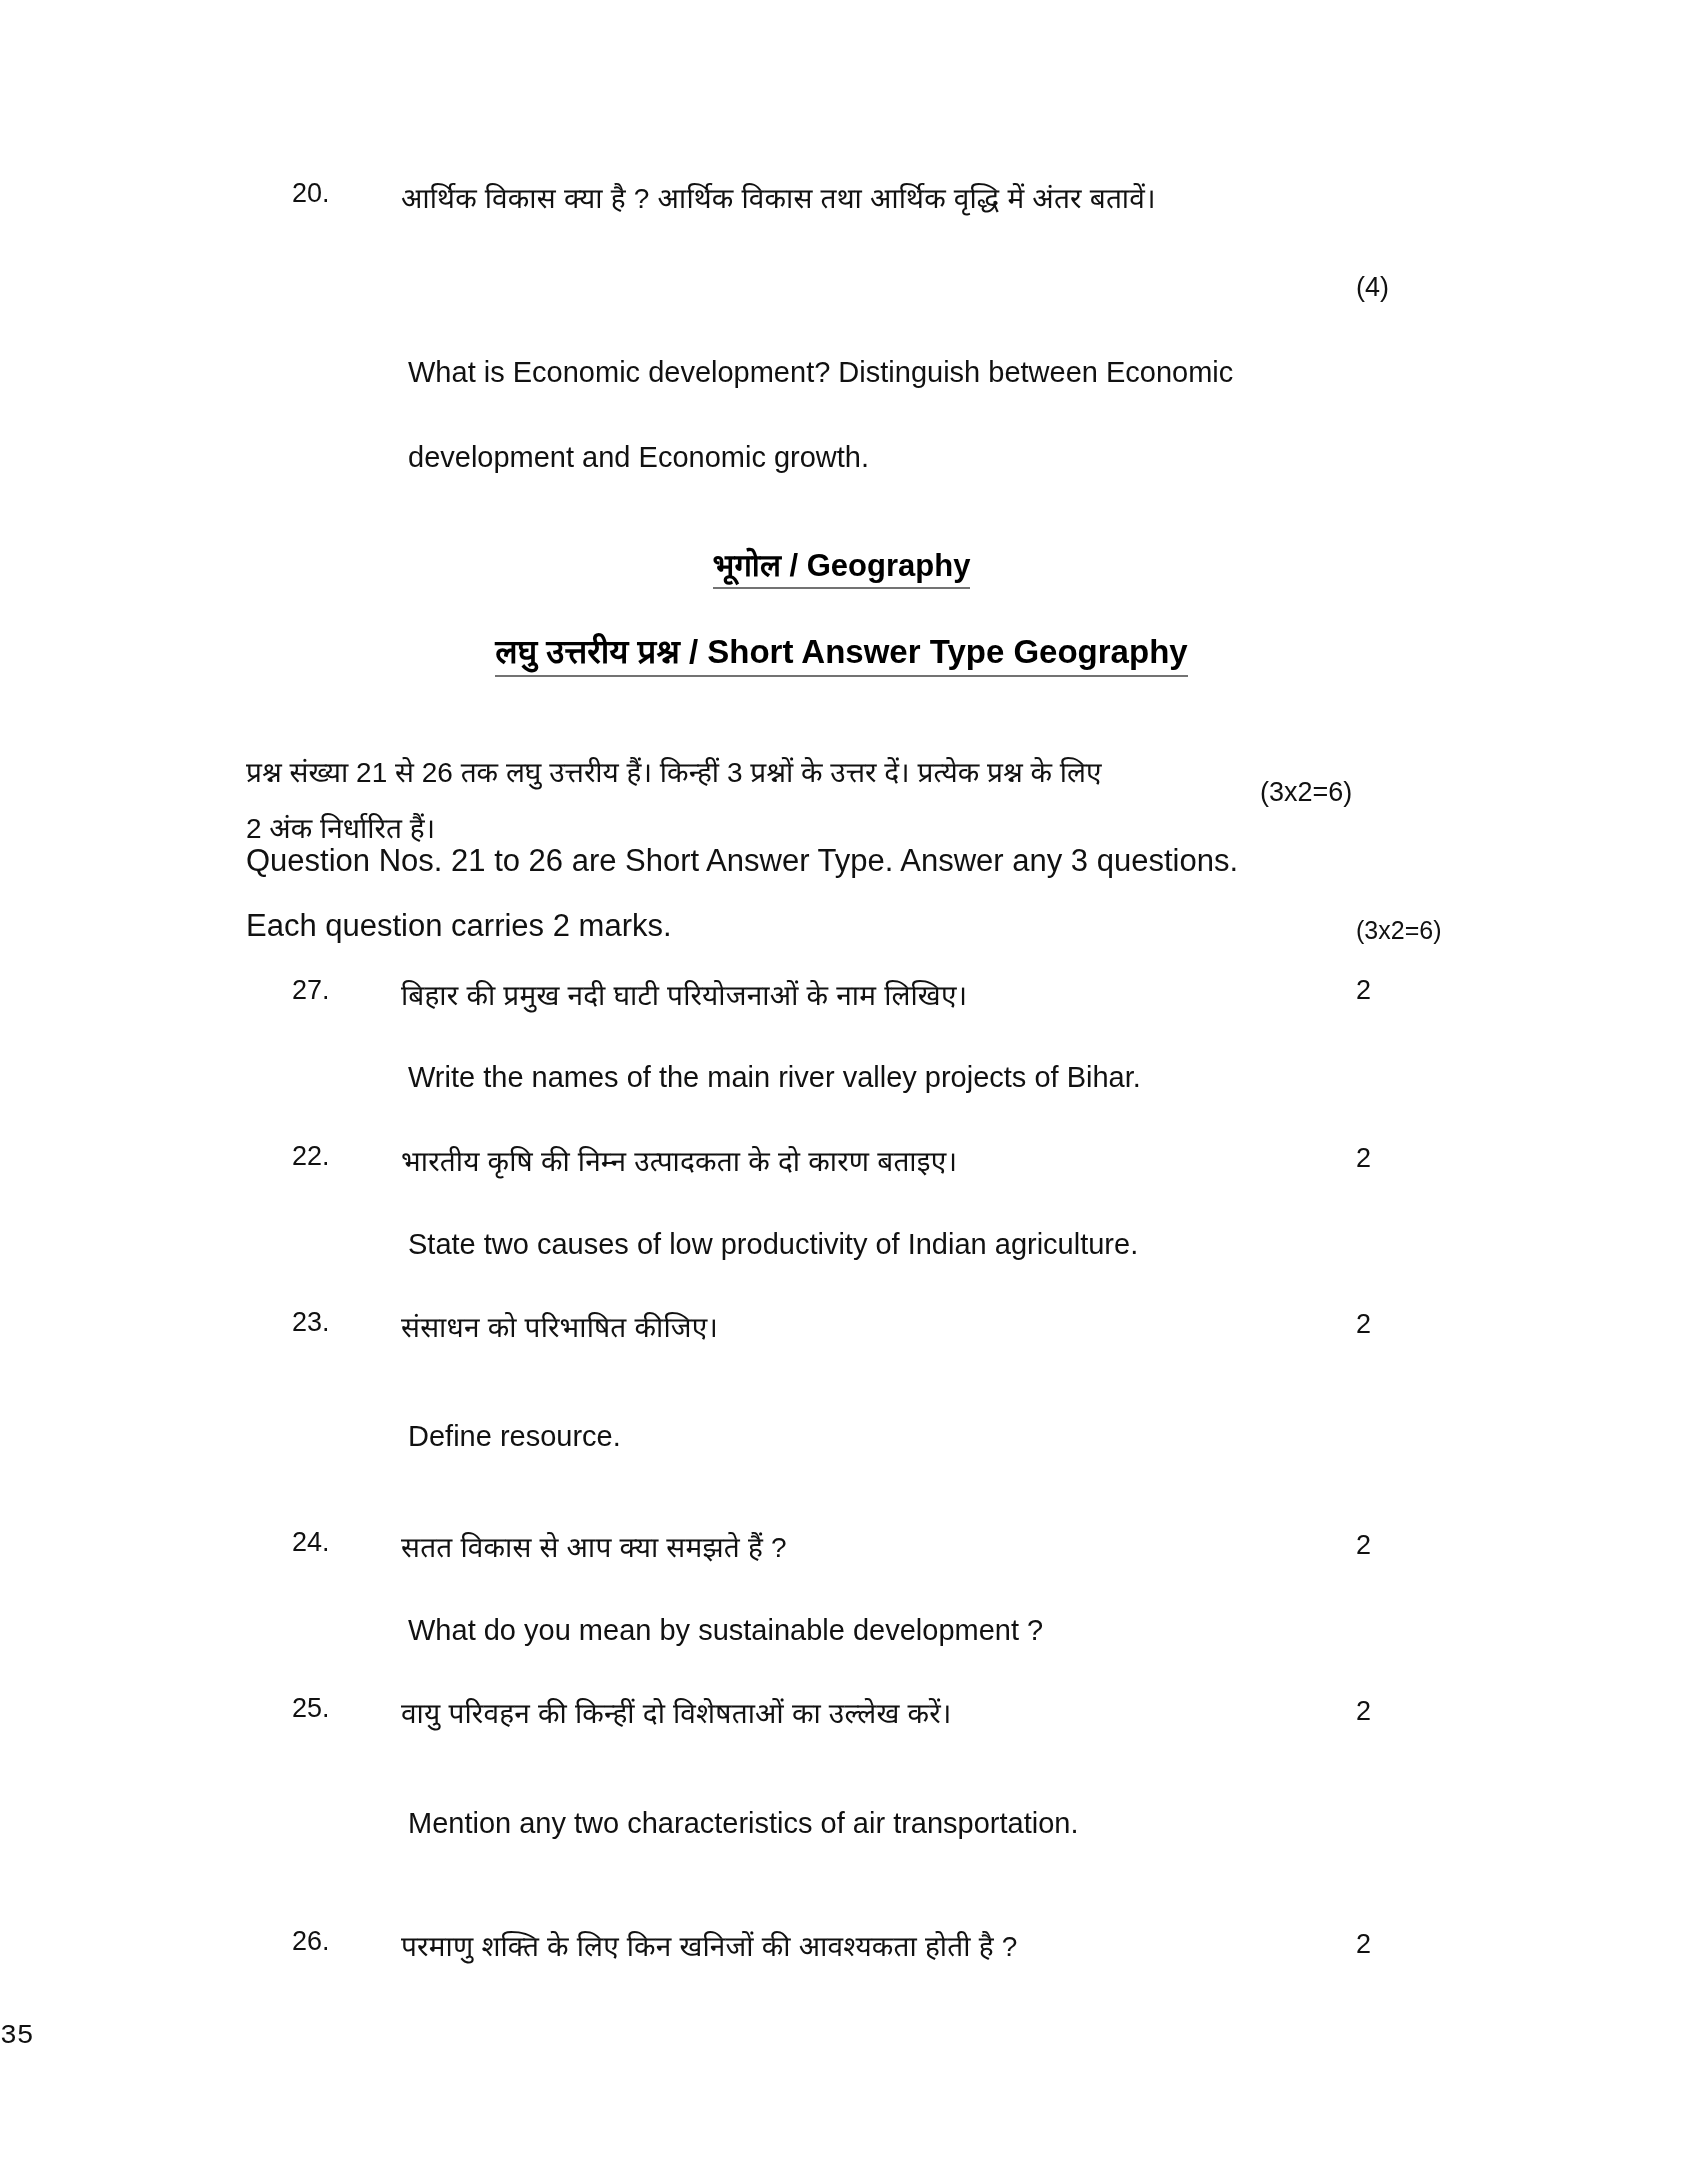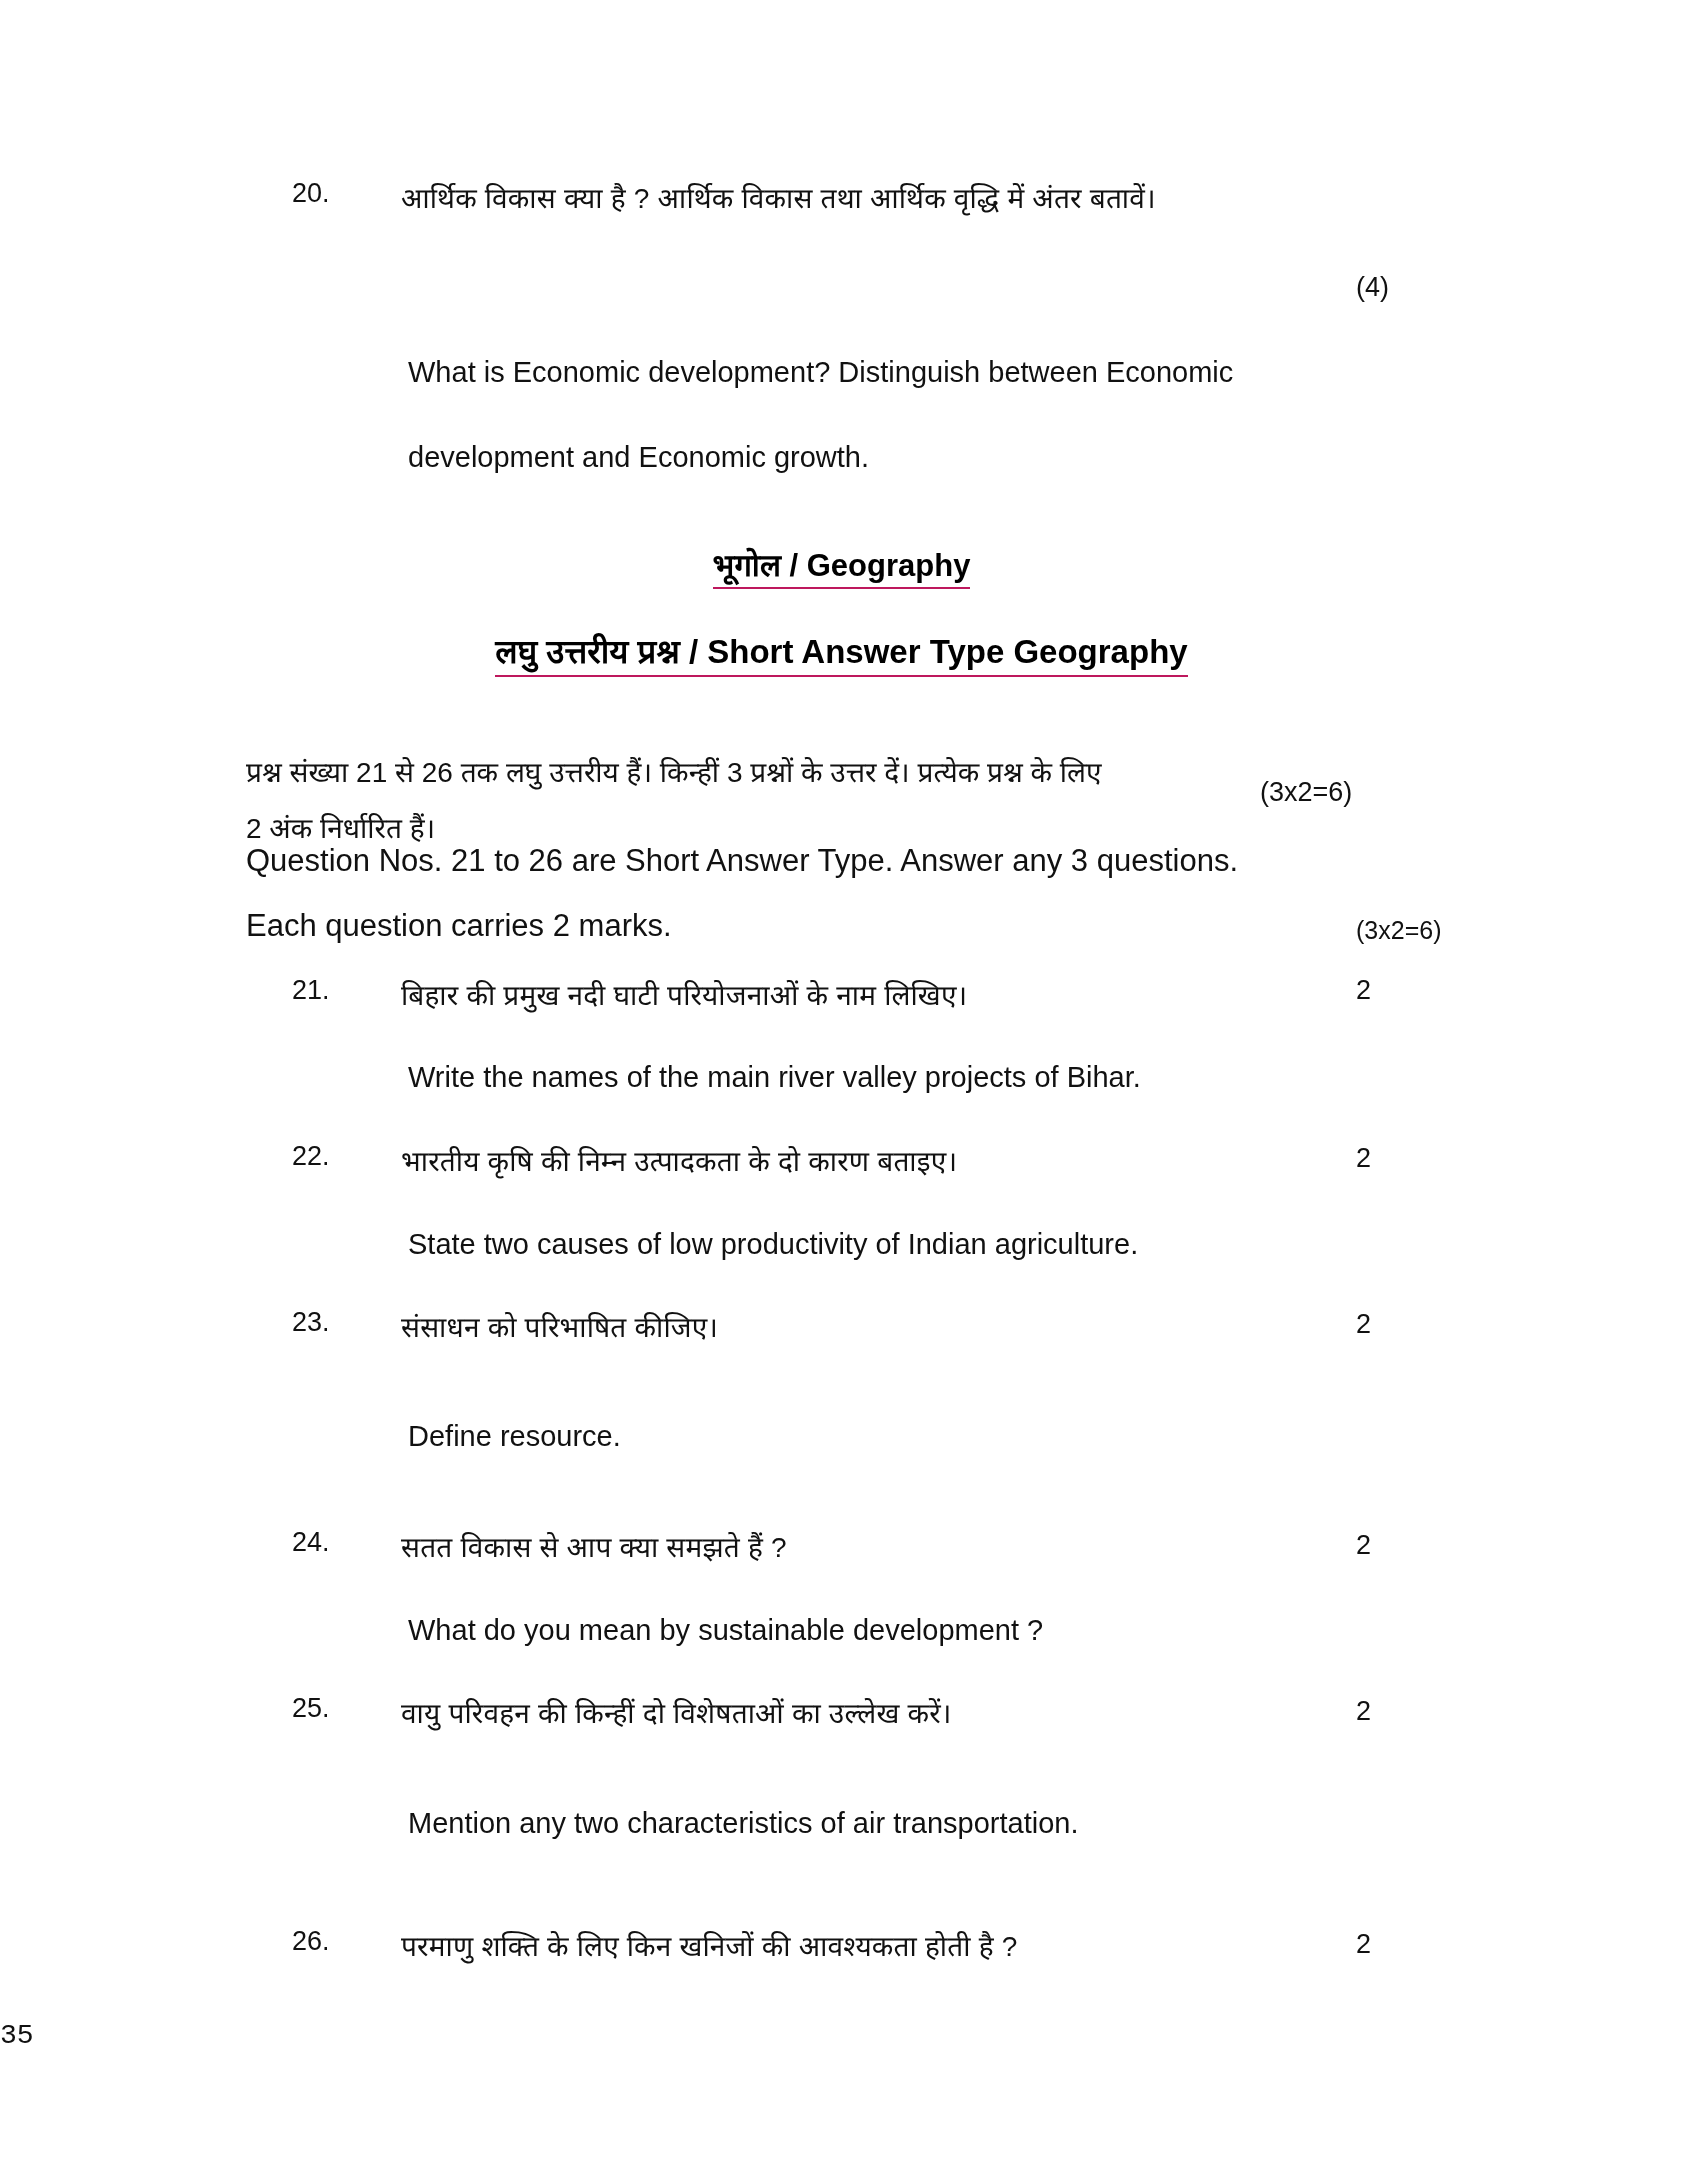--- a/index.html
+++ b/index.html
@@ -57,21 +57,21 @@
 
   
   .center-head {
     position: absolute;
     width: 100%;
     text-align: center;
     font-weight: bold;
   }
   .center-head span.inner {
     display: inline-block;
-    border-bottom: 2px solid #be185d;
+    border-bottom: 2px solid #737373;
     padding-bottom: 2px;
   }
   .head-geo {
     font-size: 31px;
   }
   .head-short {
     font-size: 33px;
   }
 
   .plain {
@@ -142,21 +142,21 @@
 
   <div class="marks-right" style="left:1260px; top:777px; font-size:27px;">(3x2=6)</div>
 
   <div class="instr-en" style="left:246px; top:843px;">Question Nos. 21 to 26 are Short Answer Type. Answer any 3 questions.</div>
 
   <div class="instr-en" style="left:246px; top:908px;">Each question carries 2 marks.</div>
 
   <div class="marks-right" style="left:1356px; top:916px;">(3x2=6)</div>
 
   <div class="qrow" style="left:292px; top:975px; width:1238px;">
-    <div class="qnum">21.</div>
+    <div class="qnum">27.</div>
     <div class="qtext hi">बिहार की प्रमुख नदी घाटी परियोजनाओं के नाम लिखिए।</div>
   </div>
   <div class="qmarks" style="left:1356px; top:975px;">2</div>
   <div class="plain en" style="left:408px; top:1061px;">Write the names of the main river valley projects of Bihar.</div>
 
   <div class="qrow" style="left:292px; top:1141px; width:1238px;">
     <div class="qnum">22.</div>
     <div class="qtext hi">भारतीय कृषि की निम्न उत्पादकता के दो कारण बताइए।</div>
   </div>
   <div class="qmarks" style="left:1356px; top:1143px;">2</div>

